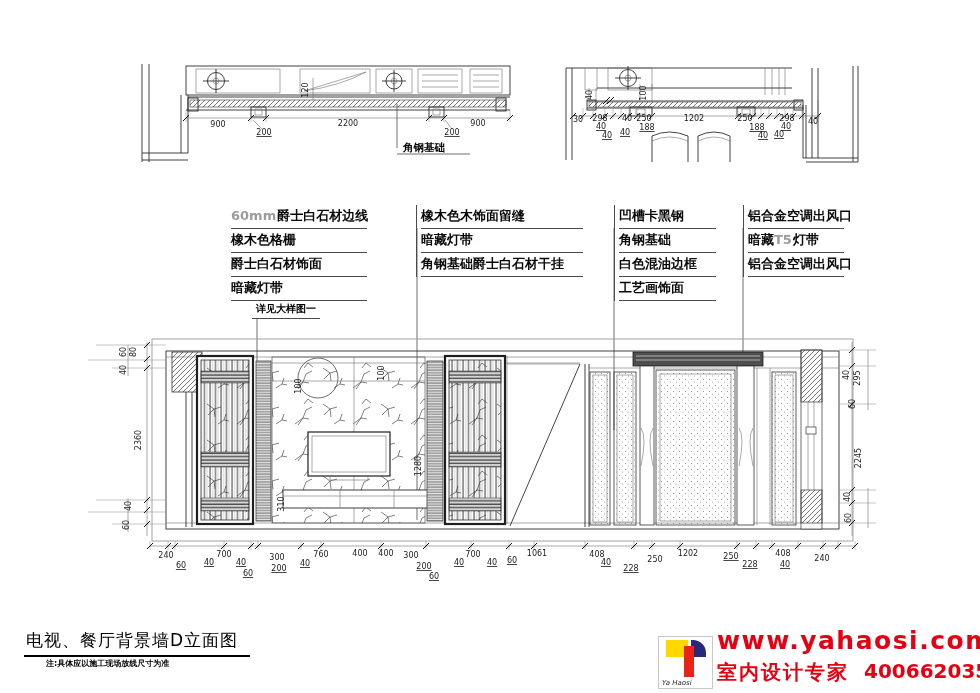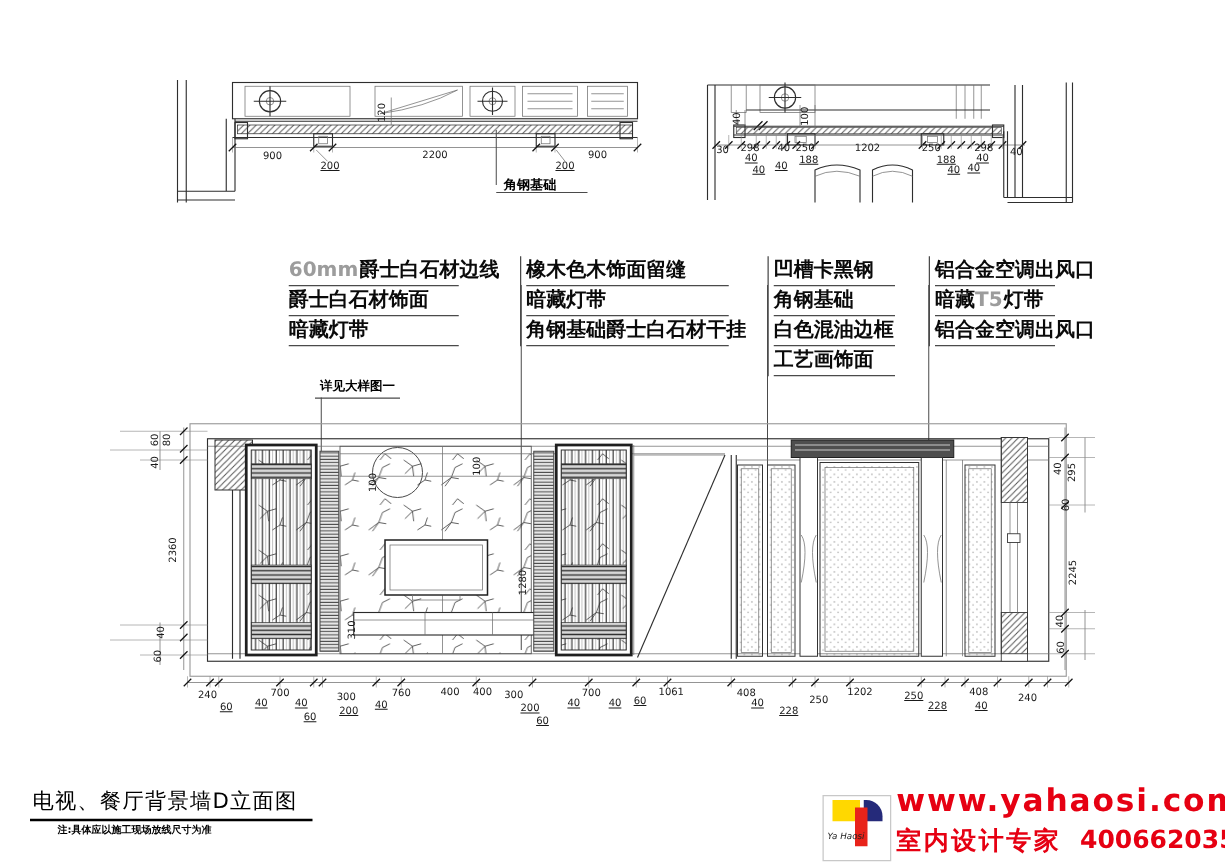--- a/index.html
+++ b/index.html
@@ -14,34 +14,34 @@
   .tk{stroke:#141414;stroke-width:1;fill:none}
   .wt{stroke:#8a8a8a;stroke-width:.5;fill:none}
   .ld{stroke:#4a4a4a;stroke-width:.8;fill:none}
   .d{font-size:8px;fill:#1a1a1a}
   .u{text-decoration:underline}
   .cn{font-size:10.5px;font-weight:700;fill:#000}
   
   .co{position:absolute;}
   .co.bl{border-left:1px solid #4a4a4a;padding-left:4px;}
   .co-row{height:23px;line-height:21px;border-bottom:1px solid #4a4a4a;
-          font-size:16px;font-weight:700;color:#0a0a0a;white-space:nowrap;}
+          font-size:13px;font-weight:700;color:#0a0a0a;white-space:nowrap;}
   .gray{color:#9c9c9c;font-weight:600;margin-right:1px;}
   .co-note{position:absolute;font-size:10px;font-weight:700;color:#000;
            border-bottom:1px solid #4a4a4a;padding:0 4px 2px 4px;white-space:nowrap;}
   
   .title{position:absolute;left:24px;top:629px;font-size:17px;font-weight:400;color:#000;
          letter-spacing:1px;border-bottom:2.5px solid #000;padding:0 12px 3px 2px;white-space:nowrap;}
   .note{position:absolute;left:46px;top:658px;font-size:8px;font-weight:700;color:#000;white-space:nowrap;}
   
   .logo{position:absolute;left:658px;top:636px;width:53px;height:51px;background:#fff;border:1px solid #c8c8c8;}
   .logo .yel{position:absolute;left:7px;top:3px;width:22px;height:17px;background:#ffd800;}
   .logo .navy{position:absolute;left:32px;top:3px;width:15px;height:17px;background:#252a7a;border-radius:0 13px 0 0;}
   .logo .red{position:absolute;left:25px;top:9px;width:10px;height:31px;background:#e8231a;}
-  .logo .scr{position:absolute;left:3px;bottom:15px;font-size:7px;font-style:italic;color:#222;white-space:nowrap;}
+  .logo .scr{position:absolute;left:3px;bottom:1px;font-size:7px;font-style:italic;color:#222;white-space:nowrap;}
   .brand-url{position:absolute;left:717px;top:626px;font-size:25px;font-weight:700;color:#e60012;letter-spacing:1.5px;white-space:nowrap;}
   .brand-l2{position:absolute;left:717px;top:659px;font-size:20px;font-weight:700;color:#e60012;white-space:nowrap;display:flex;gap:15px;}
   .brand-l2 .tg{letter-spacing:2px;}
 </style>
 </head>
 <body>
 
 <div class="canvas">
 
 <svg width="980" height="693" viewBox="0 0 980 693">
@@ -346,20 +346,21 @@
     <text class="d u" text-anchor="middle" x="750" y="567">228</text>
     <text class="d" text-anchor="middle" x="783" y="556">408</text>
     <text class="d u" text-anchor="middle" x="785" y="567">40</text>
     <text class="d" text-anchor="middle" x="822" y="561">240</text>
   </g>
 </svg>
 
 <div>
   <div class="co" style="left:231px;top:205px;width:136px">
     <div class="co-row"><span class="gray">60mm</span><span>爵士白石材边线</span></div>
+    <div class="co-row">橡木色格栅</div>
     <div class="co-row">爵士白石材饰面</div>
     <div class="co-row">暗藏灯带</div>
   </div>
   <div class="co-note" style="left:252px;top:302px">详见大样图一</div>
 
   <div class="co bl" style="left:416px;top:205px;width:162px">
     <div class="co-row">橡木色木饰面留缝</div>
     <div class="co-row">暗藏灯带</div>
     <div class="co-row">角钢基础爵士白石材干挂</div>
   </div>

